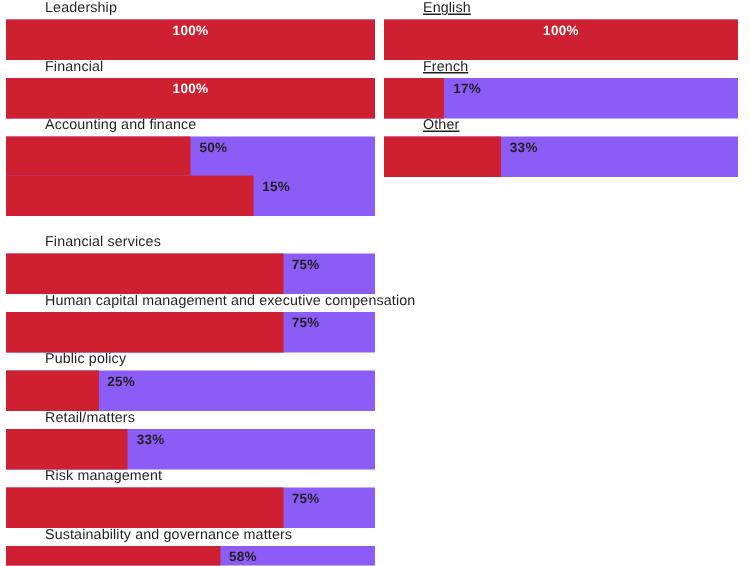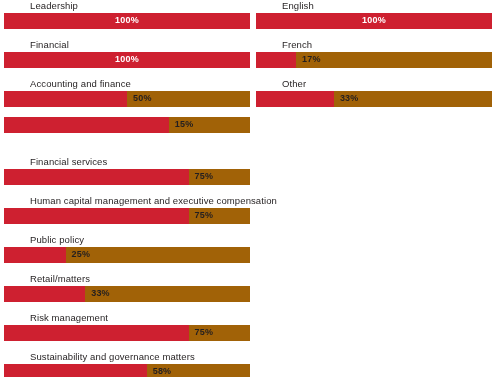--- a/index.html
+++ b/index.html
@@ -17,40 +17,40 @@
   #chart-root {
     position: relative;
     width: 500px;
     height: 377px;
   }
   .column {
     position: absolute;
     top: 0;
   }
   #column-left  { left: 4px;   width: 246px; }
-  #column-right { left: 256px; width: 236px; }
+  #column-right { left: 256px; width: 236px; text-decoration: underline; }
 
   .bar-row {
     position: relative;
     height: 39px;
   }
   .bar-label {
     font-size: 9.5px;
     line-height: 11px;
     color: #231f20;
     letter-spacing: 0.1px;
     padding-bottom: 2px;
     white-space: nowrap;
     padding-left: 26px;
   }
   .bar-track {
     position: relative;
     width: 100%;
-    height: 16px;
-    background: #a16207;
+    height: 27px;
+    background: #8b5cf6;
   }
   .bar-fill {
     position: absolute;
     left: 0;
     top: 0;
     bottom: 0;
     background: #ce2030;
     box-sizing: border-box;
   }
   .bar-value {

